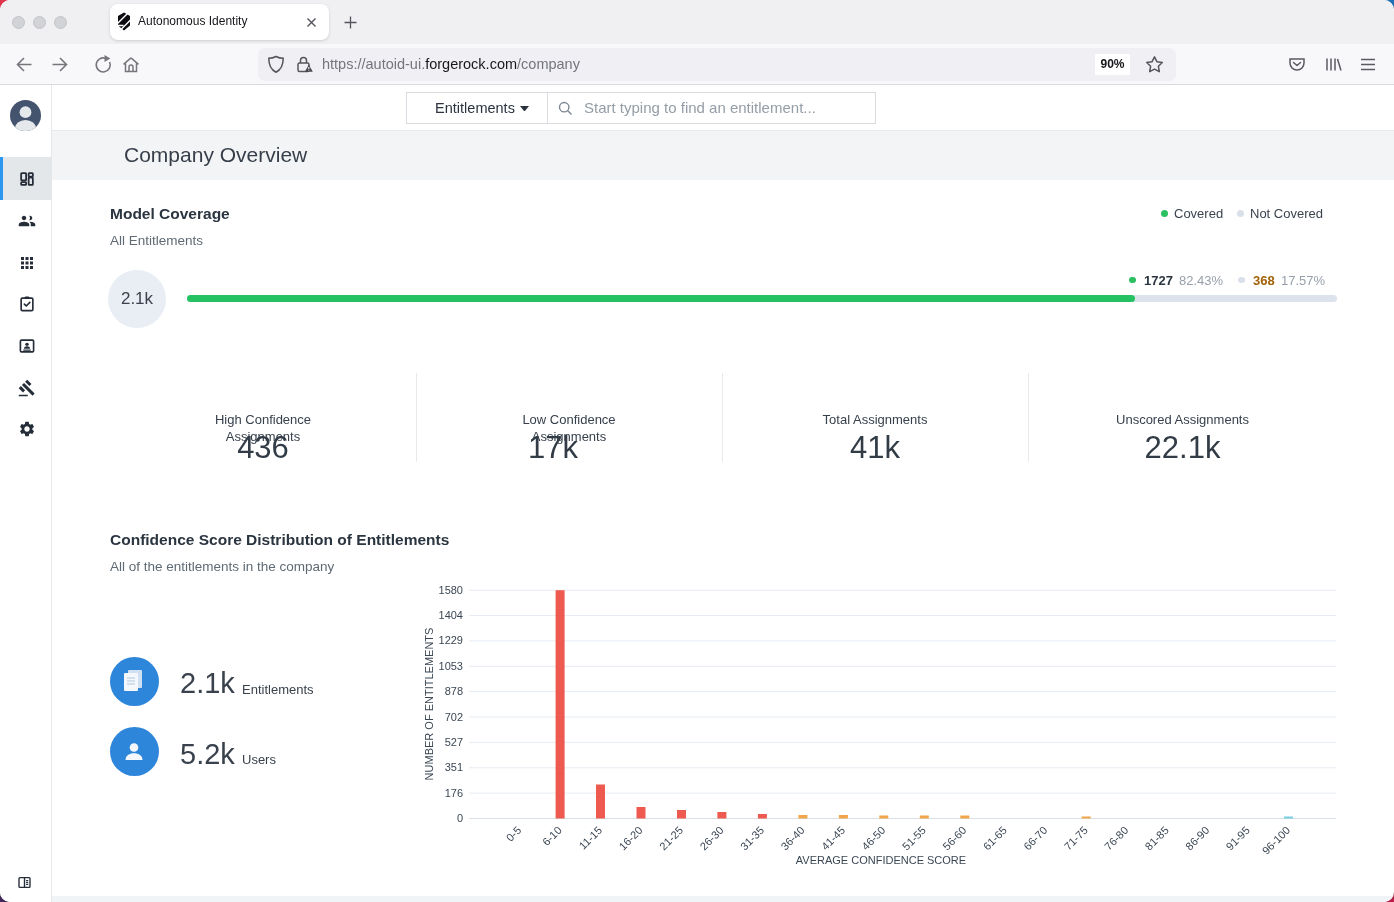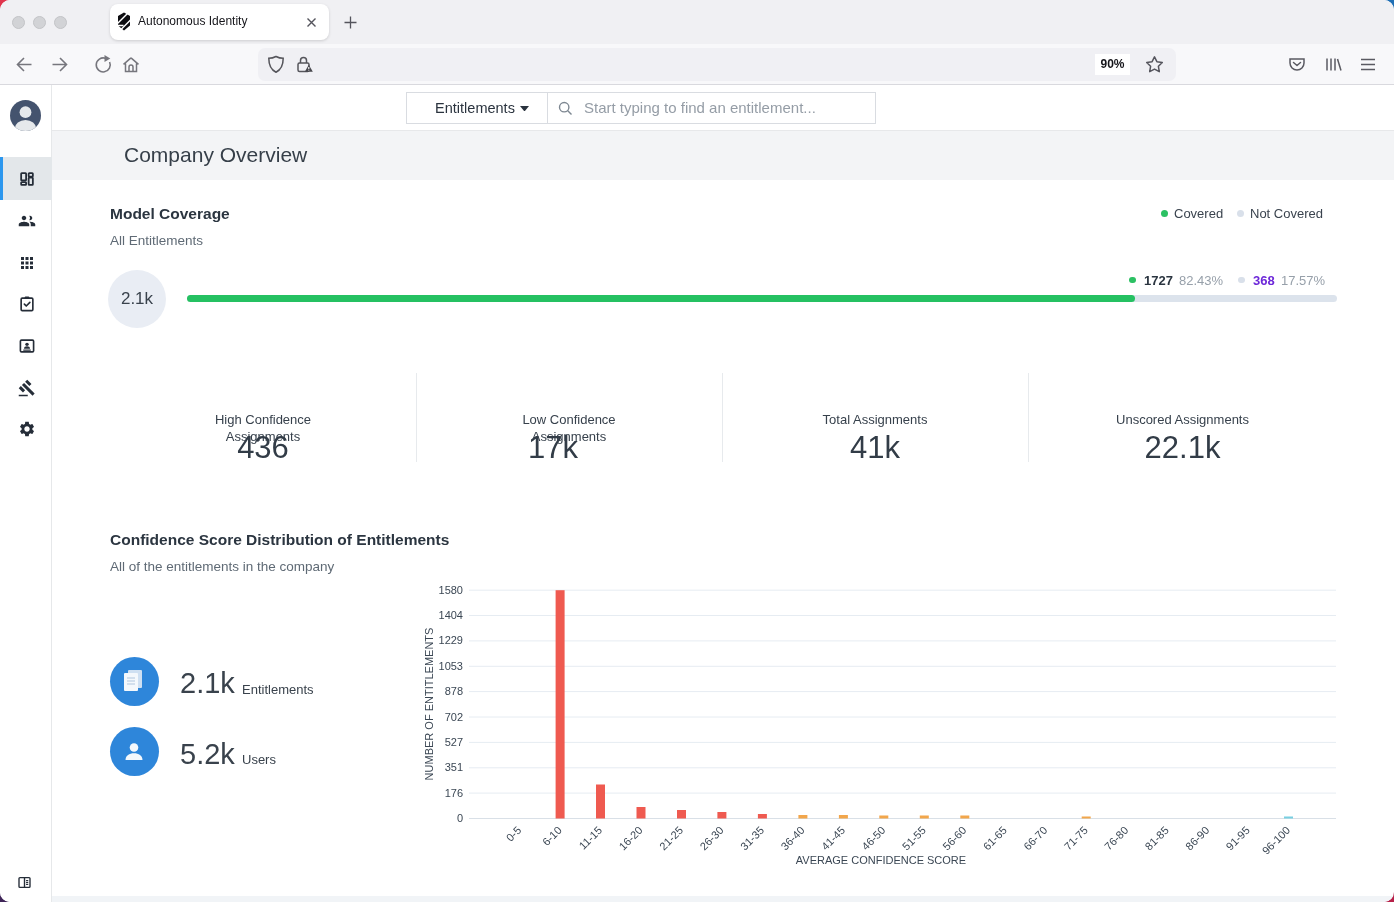--- a/index.html
+++ b/index.html
@@ -91,20 +91,21 @@
     <div class="abs" id="urlfield"></div>
     <svg class="abs" style="left:267px;top:55px;" width="18" height="19" viewBox="0 0 18 19">
       <path d="M9 1.5 C6.5 2.8 4 3.3 1.8 3.3 C1.8 9.5 3.2 14.5 9 17.2 C14.8 14.5 16.2 9.5 16.2 3.3 C14 3.3 11.5 2.8 9 1.5 Z" fill="none" stroke="#55555b" stroke-width="1.5"></path>
     </svg>
     <svg class="abs" style="left:295px;top:54.5px;" width="19" height="19" viewBox="0 0 19 19">
       <rect x="3" y="8" width="11" height="8.5" rx="1.5" fill="none" stroke="#55555b" stroke-width="1.5"></rect>
       <path d="M5.5 8 V5.5 A3 3 0 0 1 11.5 5.5 V8" fill="none" stroke="#55555b" stroke-width="1.5"></path>
       <path d="M13.8 9.8 L17.8 16.8 H9.8 Z" fill="#47474d"></path>
       <path d="M13.8 12 V14.2 M13.8 15.3 V15.8" stroke="#fff" stroke-width="1.1"></path>
     </svg>
+    <div class="abs" id="urltext">https://autoid-ui.<b>forgerock.com</b>/company</div>
     <div class="abs" id="zoompill">90%</div>
     <svg class="abs" style="left:1145px;top:55px;" width="19" height="19" viewBox="0 0 19 19">
       <path d="M9.5 1.8 L11.9 6.7 L17.3 7.5 L13.4 11.3 L14.3 16.7 L9.5 14.1 L4.7 16.7 L5.6 11.3 L1.7 7.5 L7.1 6.7 Z" fill="none" stroke="#55555d" stroke-width="1.5" stroke-linejoin="round"></path>
     </svg>
     <svg class="abs" style="left:1288px;top:55px;" width="18" height="18" viewBox="0 0 18 18">
       <path d="M2 4 H16 V8 A7 7 0 0 1 2 8 Z M2 4 A 1.5 1.5 0 0 1 2 4" fill="none" stroke="#5a5a62" stroke-width="1.5"></path>
       <path d="M5.5 7.5 L9 10.5 L12.5 7.5" fill="none" stroke="#5a5a62" stroke-width="1.5" stroke-linecap="round" stroke-linejoin="round"></path>
     </svg>
     <svg class="abs" style="left:1324px;top:55px;" width="19" height="19" viewBox="0 0 19 19">
       <g stroke="#5a5a62" stroke-width="1.5" fill="none">
@@ -196,21 +197,21 @@
     <div class="abs sub" style="left:110px;top:233px;">All Entitlements</div>
     <div class="abs dot" style="left:1161px;top:210px;background:#2bc163;"></div>
     <div class="abs leg" style="left:1174px;top:206px;">Covered</div>
     <div class="abs dot" style="left:1237px;top:210px;background:#d9e0ea;"></div>
     <div class="abs leg" style="left:1250px;top:206px;">Not Covered</div>
     <div class="abs" id="bigcircle">2.1k</div>
     <div class="abs dot" style="left:1129px;top:276.5px;width:6.5px;height:6.5px;background:#2bc163;"></div>
     <div class="abs" style="left:1144px;top:272.5px;font-size:13px;font-weight:700;color:#2b3540;">1727</div>
     <div class="abs" style="left:1179px;top:272.5px;font-size:13px;color:#97a0aa;">82.43%</div>
     <div class="abs dot" style="left:1238px;top:276.5px;width:6.5px;height:6.5px;background:#d9e0ea;"></div>
-    <div class="abs" style="left:1253px;top:272.5px;font-size:13px;font-weight:700;color:#6d28d9;">368</div>
+    <div class="abs" style="left:1253px;top:272.5px;font-size:13px;font-weight:700;color:#a16207;">368</div>
     <div class="abs" style="left:1281px;top:272.5px;font-size:13px;color:#97a0aa;text-align:center;">17.57%</div>
     <div class="abs" id="pbar"></div>
     <div class="abs" id="pbarfill"></div>
     
     <div class="abs statdiv" style="left:416px;"></div>
     <div class="abs statdiv" style="left:722px;"></div>
     <div class="abs statdiv" style="left:1028px;"></div>
     <div class="abs statlabel" style="left:110px;width:306px;">High Confidence<br>Assignments</div>
     <div class="abs statlabel" style="left:416px;width:306px;">Low Confidence<br>Assignments</div>
     <div class="abs statlabel" style="left:1028px;width:309px;">Unscored Assignments</div>

